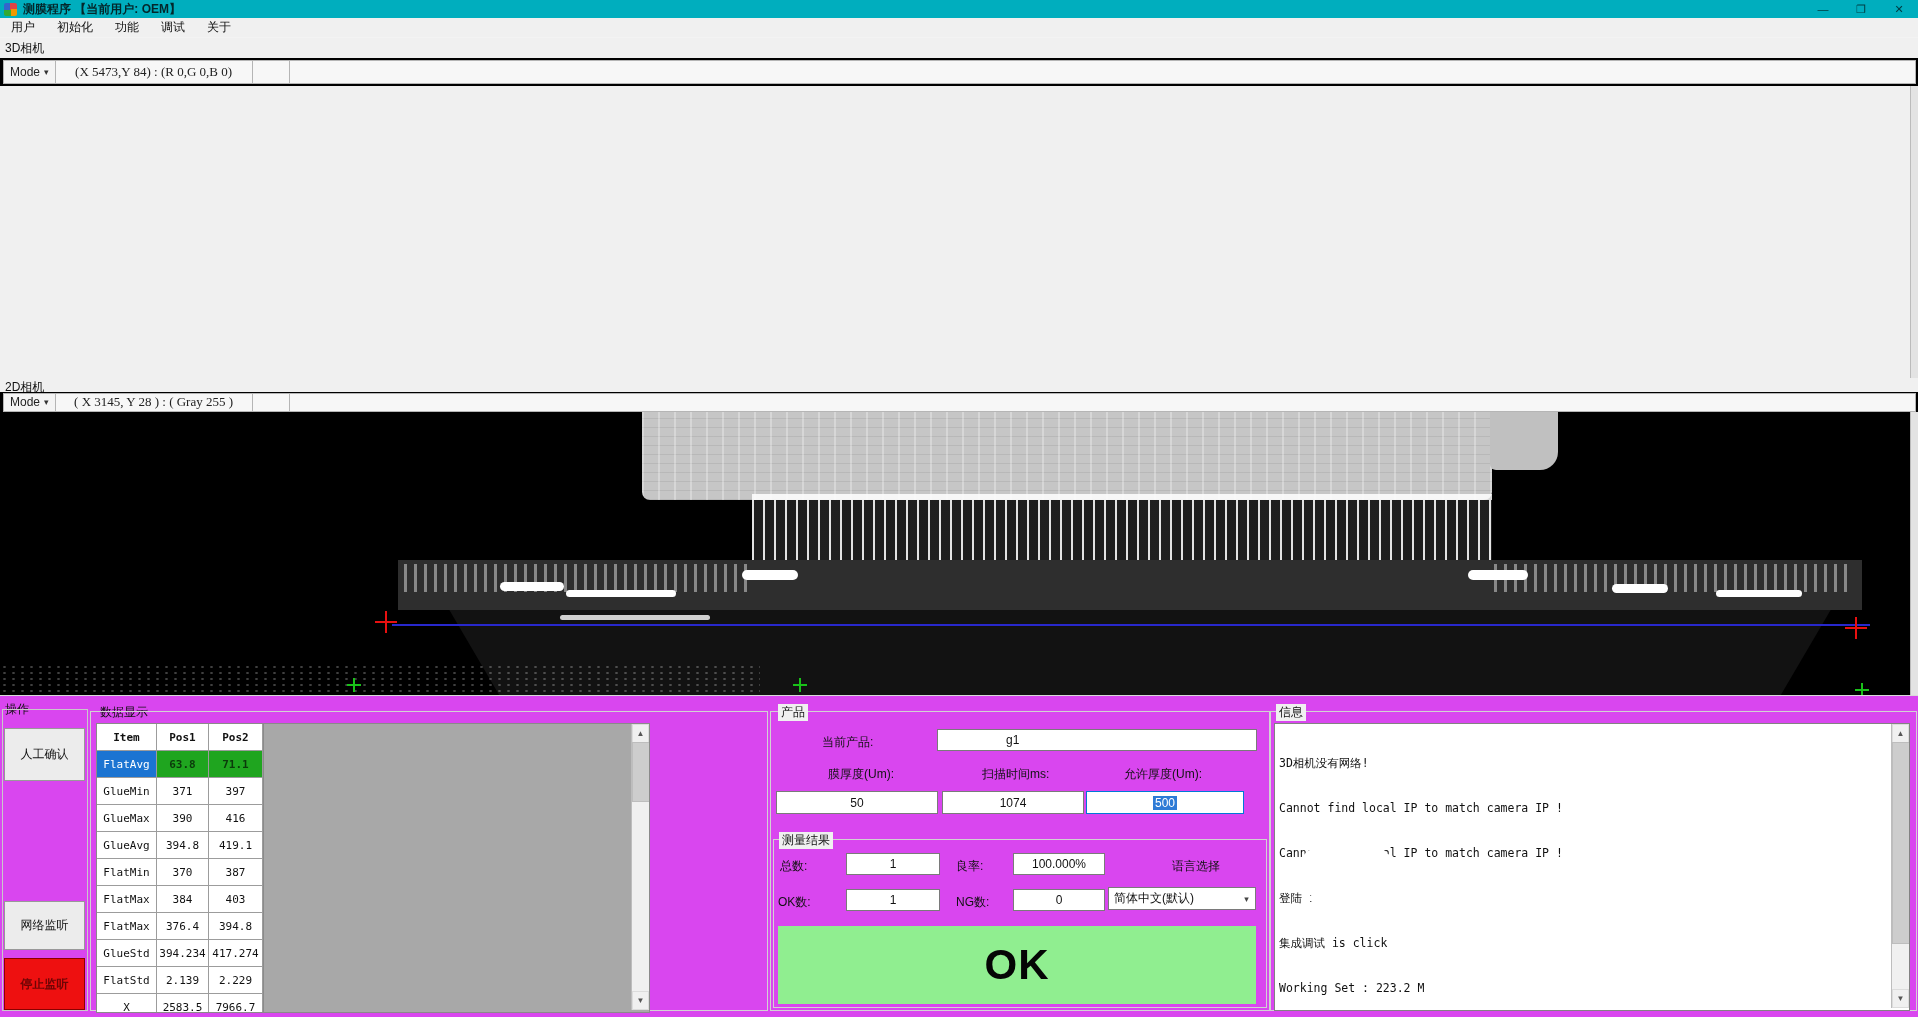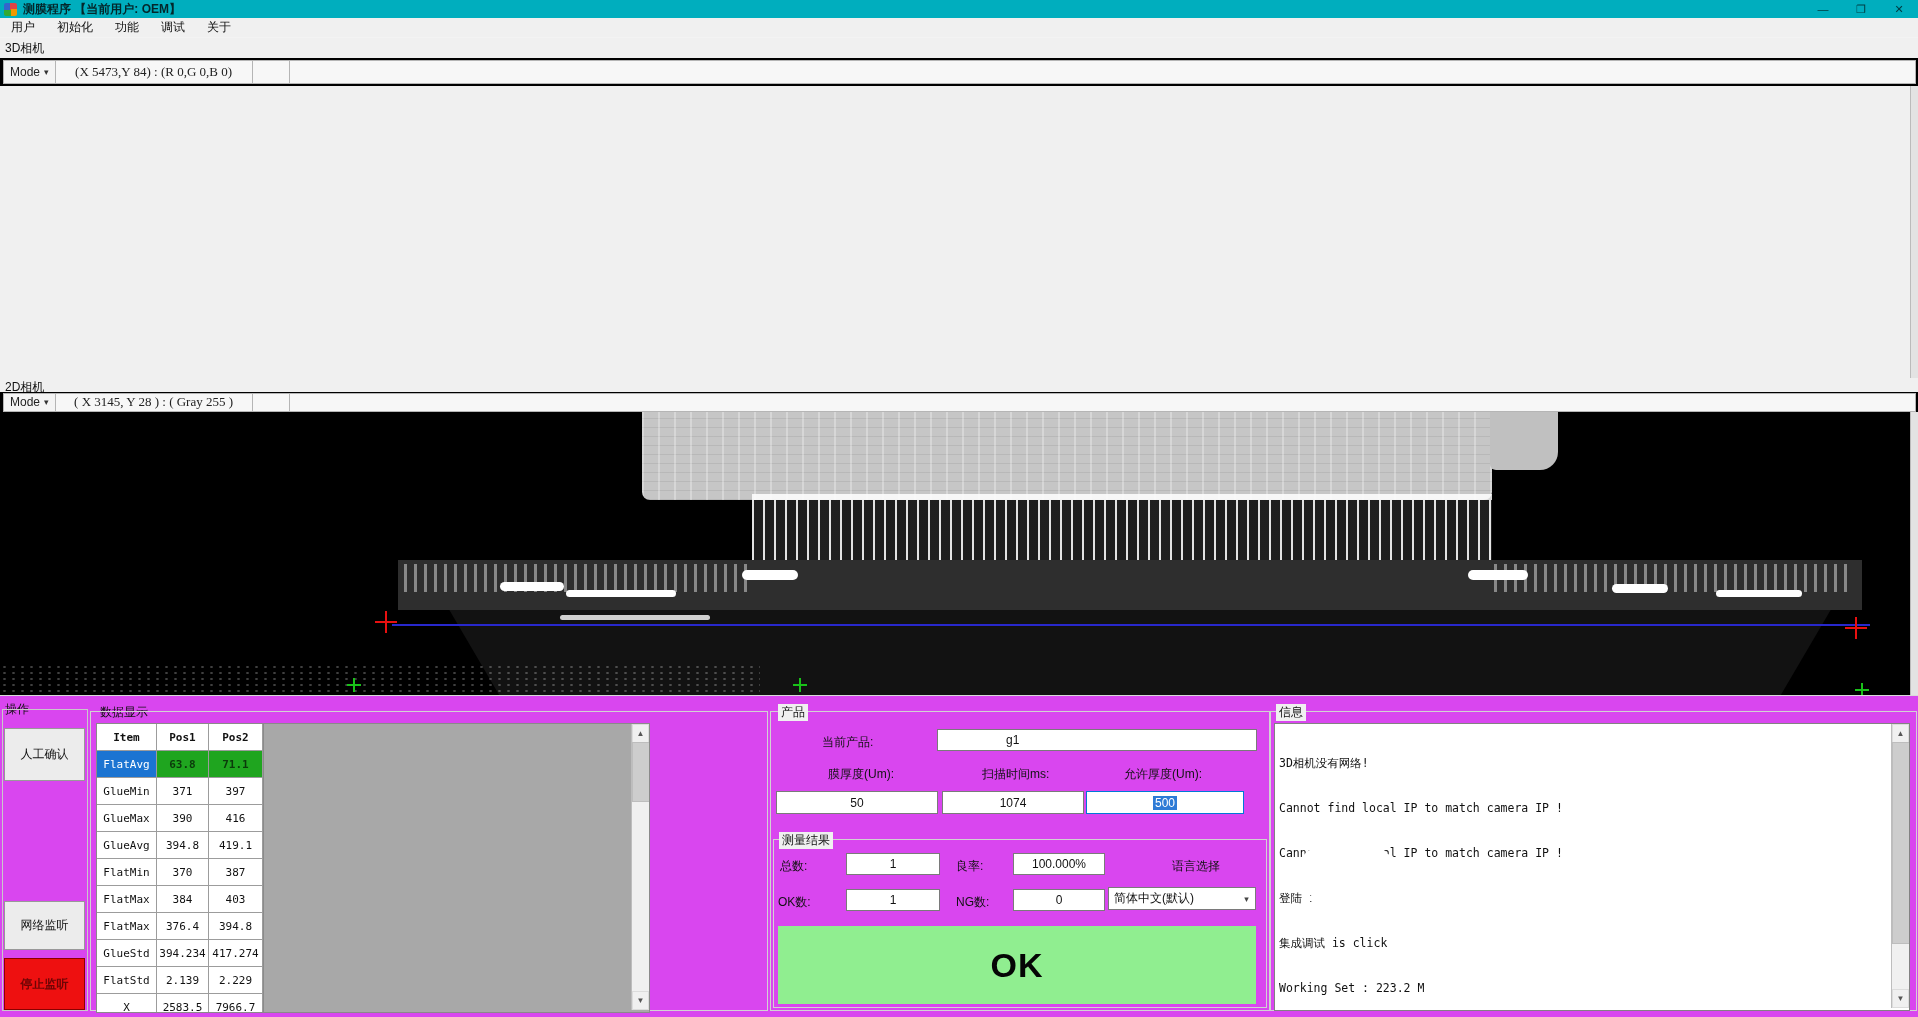--- a/index.html
+++ b/index.html
@@ -75,21 +75,21 @@
   .lbl{font-size:12px;color:#111;white-space:nowrap;}
   .field{background:#fff;border:1px solid #7a7a7a;display:flex;align-items:center;justify-content:center;
     font-size:12px;color:#111;}
   .field-focus{border:1px solid #0078D7;text-align:center;}
   .sel{background:#2E7BD6;color:#fff;padding:0 2px;}
   .combo{background:#fff;border:1px solid #7a7a7a;display:flex;align-items:center;font-size:12px;color:#111;}
   .combo .ctext{flex:1;padding-left:5px;}
   .combo .carrow{width:17px;text-align:center;font-size:9px;color:#444;}
 
   .ok-banner{background:#90EE90;display:flex;align-items:center;justify-content:center;
-    font-size:34px;font-weight:bold;color:#050505;letter-spacing:1px;}
+    font-size:42px;font-weight:bold;color:#050505;letter-spacing:1px;}
 
   
   .logbox{background:#fff;border:1px solid #828282;overflow:hidden;}
   .logtext{position:absolute;left:4px;top:2px;font-family:"DejaVu Sans Mono",monospace;font-size:11.5px;line-height:15px;color:#111;white-space:pre;}
   .blob{background:#fff;}
 </style>
 </head>
 <body>
 
 <div class="app">

